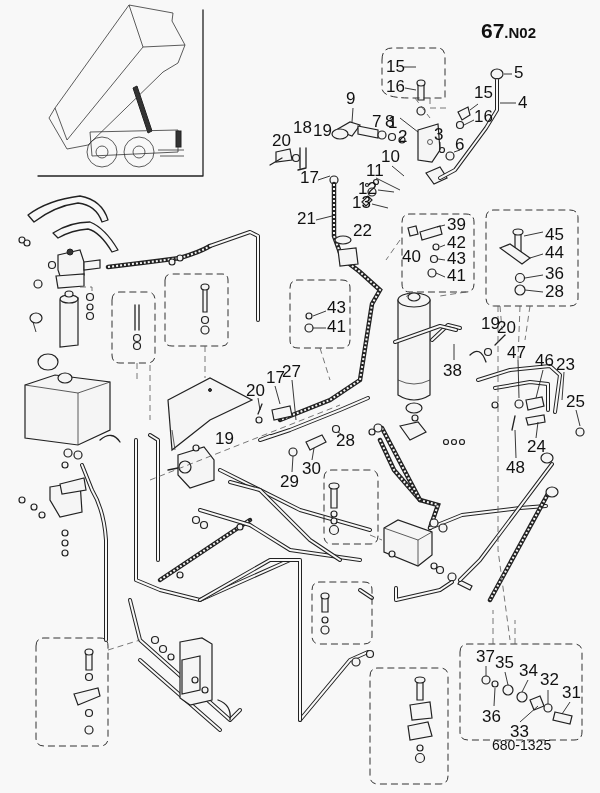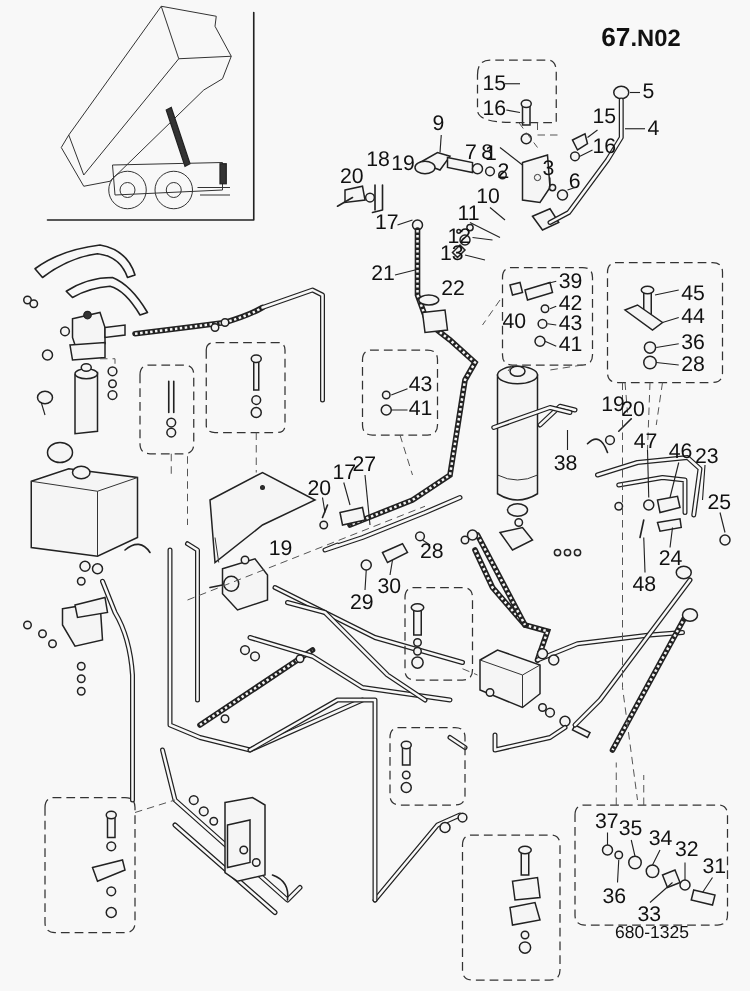--- a/index.html
+++ b/index.html
@@ -12,21 +12,21 @@
   .part { fill:#f5f5f5; stroke:#222; stroke-width:1.2; }
   .dark { fill:#333; stroke:#222; stroke-width:1; }
   .lbl { font-family:"Liberation Sans", sans-serif; font-size:17px; fill:#111; }
   .leader { fill:none; stroke:#222; stroke-width:0.9; }
   .hose { fill:none; stroke:#222; stroke-width:4.5; stroke-linecap:round; }
   .hose-in { fill:none; stroke:#f5f5f5; stroke-width:2; stroke-dasharray:2 2; stroke-linecap:butt; }
   .pipe { fill:none; stroke:#222; stroke-width:4; stroke-linecap:round; stroke-linejoin:round; }
   .pipe-in { fill:none; stroke:#f8f8f8; stroke-width:2; stroke-linecap:round; stroke-linejoin:round; }
   #title { position:absolute; left:481px; top:19px; font-weight:bold; color:#111; }
   #title .big { font-size:21px; }
-  #title .small { font-size:19px; }
+  #title .small { font-size:15px; }
   #drawing-number { position:absolute; left:492px; top:737px; font-size:14px; color:#111; }
 </style>
 </head>
 <body>
 
 <div id="page">
 
   <div id="title">
     <span class="big">67</span><span class="small">.N02</span>
   </div>

